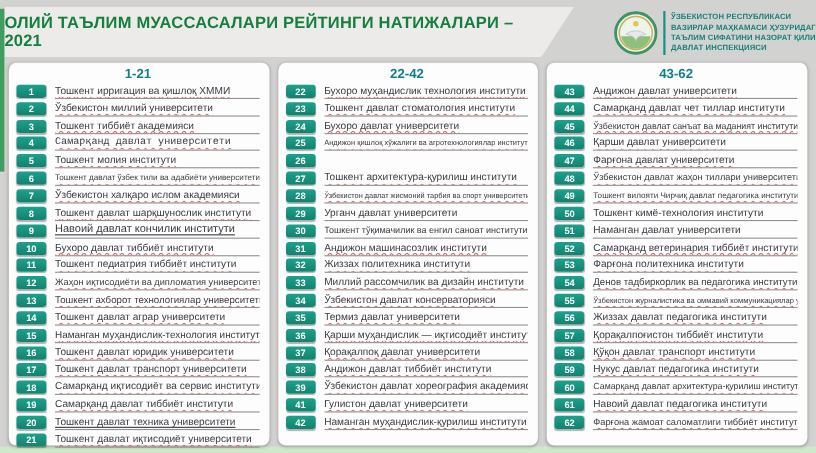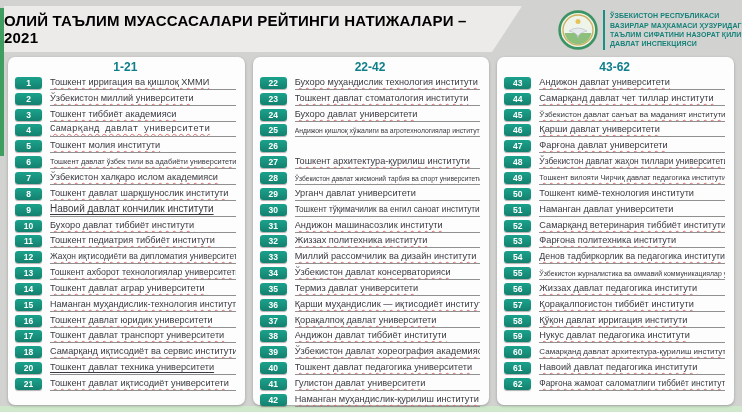--- a/index.html
+++ b/index.html
@@ -11,21 +11,21 @@
   .left-stripe { position:absolute; left:0; top:8px; width:4px; height:148px; background:#3f9e5f; }
   .bottom-stripe { position:absolute; left:0; bottom:0; width:742px; height:6px; background:#cfe7cb; }
 
   .banner {
     position:absolute; left:4px; top:6px; width:518px; height:46px;
     background:#ecebe9;
     clip-path:polygon(0 0, 100% 0, calc(100% - 30px) 100%, 0 100%);
     display:flex; align-items:center; justify-content:center;
     box-shadow:0 1px 2px rgba(0,0,0,0.18);
   }
-  .title { font-size:15px; font-weight:bold; color:#000000; letter-spacing:0.2px; padding-right:26px; }
+  .title { font-size:15px; font-weight:bold; color:#15803d; letter-spacing:0.2px; padding-right:26px; }
 
   .agency { position:absolute; top:7px; right:4px; width:180px; height:46px; display:flex; align-items:center; gap:5px; }
   .agency-divider { width:2px; height:40px; background:#169183; flex:none; }
   .agency-lines { display:flex; flex-direction:column; }
   .agency-line { font-size:7px; font-weight:bold; color:#16837a; line-height:1.35; letter-spacing:0.1px; white-space:nowrap; }
 
   .cards { position:absolute; left:8px; right:8px; top:57px; bottom:7px; display:flex; gap:8px; }
   .card {
     flex:1; min-width:0; background:#fdfdfd; border-radius:7px;
     box-shadow:0 1px 3px rgba(0,0,0,0.25);
@@ -201,20 +201,26 @@
     </div>
   </div>
 
   <div class="row">
     <div class="badge">18</div>
     <div class="name-wrap">
       <span class="name wavy" style="font-size: 9.2px;">Самарқанд иқтисодиёт ва сервис институти</span>
     </div>
   </div>
 
+  <div class="row">
+    <div class="badge">19</div>
+    <div class="name-wrap">
+      <span class="name wavy" style="font-size: 9.2px;">Самарқанд давлат тиббиёт институти</span>
+    </div>
+  </div>
 
   <div class="row">
     <div class="badge">20</div>
     <div class="name-wrap">
       <span class="name wavy" style="font-size: 9.2px; text-decoration: underline;">Тошкент давлат техника университети</span>
     </div>
   </div>
 
   <div class="row">
     <div class="badge">21</div>
@@ -343,26 +349,20 @@
     </div>
   </div>
 
   <div class="row">
     <div class="badge">39</div>
     <div class="name-wrap">
       <span class="name wavy" style="font-size: 9.2px;">Ўзбекистон давлат хореография академияси</span>
     </div>
   </div>
 
-  <div class="row">
-    <div class="badge">40</div>
-    <div class="name-wrap">
-      <span class="name wavy" style="font-size: 9.2px;">Тошкент давлат педагогика университети</span>
-    </div>
-  </div>
 
   <div class="row">
     <div class="badge">41</div>
     <div class="name-wrap">
       <span class="name wavy" style="font-size: 9.2px;">Гулистон давлат университети</span>
     </div>
   </div>
 
   <div class="row">
     <div class="badge">42</div>
@@ -476,21 +476,21 @@
   <div class="row">
     <div class="badge">57</div>
     <div class="name-wrap">
       <span class="name wavy" style="font-size: 9.2px;">Қорақалпоғистон тиббиёт институти</span>
     </div>
   </div>
 
   <div class="row">
     <div class="badge">58</div>
     <div class="name-wrap">
-      <span class="name wavy" style="font-size: 9.2px;">Қўқон давлат ирригация институти</span>
+      <span class="name wavy" style="font-size: 9.2px;">Қўқон давлат транспорт институти</span>
     </div>
   </div>
 
   <div class="row">
     <div class="badge">59</div>
     <div class="name-wrap">
       <span class="name wavy" style="font-size: 9.2px;">Нукус давлат педагогика институти</span>
     </div>
   </div>
 

